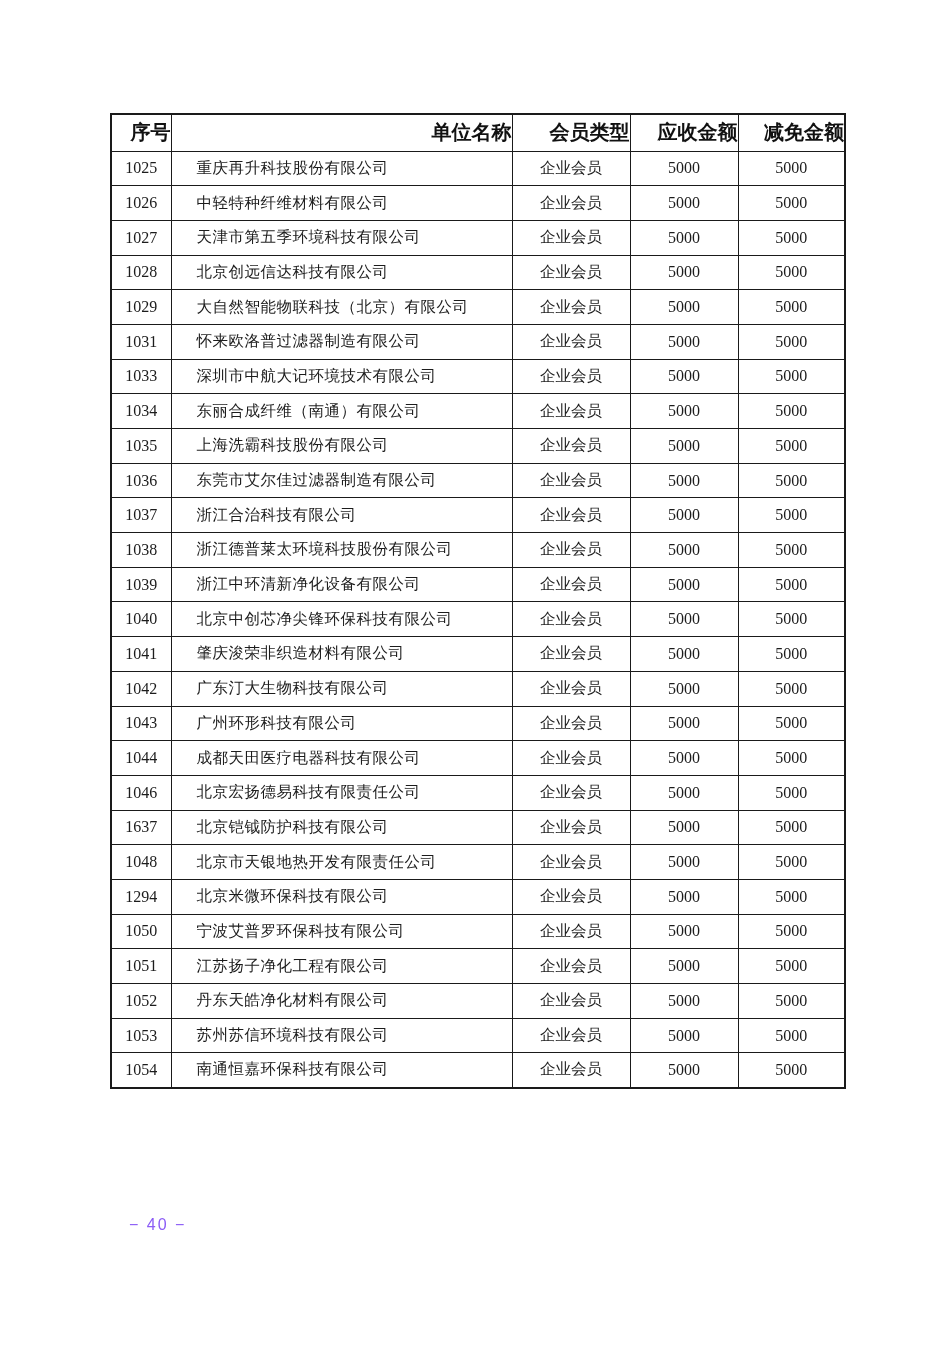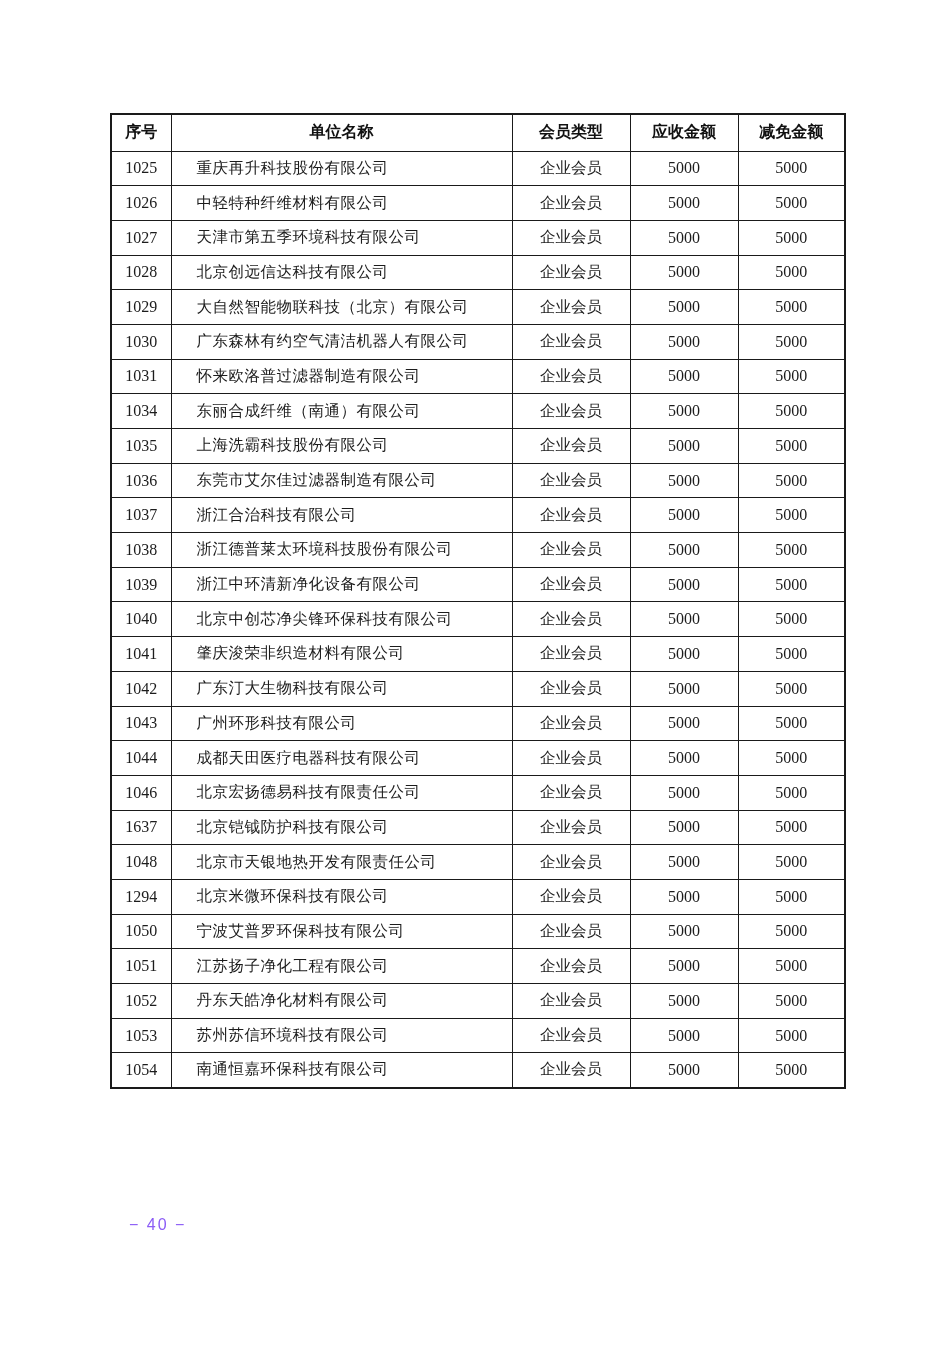--- a/index.html
+++ b/index.html
@@ -26,22 +26,22 @@
   }
   table.fee-table th, table.fee-table td {
     border: 1px solid #1a1a1a;
     overflow: hidden;
     white-space: nowrap;
   }
   table.fee-table th {
     height: 37px;
     font-family: "Liberation Sans", "DejaVu Sans", sans-serif;
     font-weight: bold;
-    font-size: 16px;
-    text-align: center;
+    font-size: 20px;
+    text-align: right;
     vertical-align: middle;
     color: #111;
   }
   table.fee-table td {
     height: 34.7px;
     font-size: 15.5px;
     text-align: center;
     vertical-align: middle;
     color: #1c1c1c;
   }
@@ -125,29 +125,29 @@
             <td class="col-waived">5000</td>
           </tr>
           <tr>
             <td class="col-no">1029</td>
             <td class="col-name">大自然智能物联科技（北京）有限公司</td>
             <td class="col-type">企业会员</td>
             <td class="col-due">5000</td>
             <td class="col-waived">5000</td>
           </tr>
           <tr>
-            <td class="col-no">1030</td>
-            <td class="col-name">广东森林有约空气清洁机器人有限公司</td>
-            <td class="col-type">企业会员</td>
-            <td class="col-due">5000</td>
-            <td class="col-waived">5000</td>
-          </tr>
-          <tr>
             <td class="col-no">1031</td>
             <td class="col-name">怀来欧洛普过滤器制造有限公司</td>
+            <td class="col-type">企业会员</td>
+            <td class="col-due">5000</td>
+            <td class="col-waived">5000</td>
+          </tr>
+          <tr>
+            <td class="col-no">1033</td>
+            <td class="col-name">深圳市中航大记环境技术有限公司</td>
             <td class="col-type">企业会员</td>
             <td class="col-due">5000</td>
             <td class="col-waived">5000</td>
           </tr>
           <tr>
             <td class="col-no">1034</td>
             <td class="col-name">东丽合成纤维（南通）有限公司</td>
             <td class="col-type">企业会员</td>
             <td class="col-due">5000</td>
             <td class="col-waived">5000</td>

